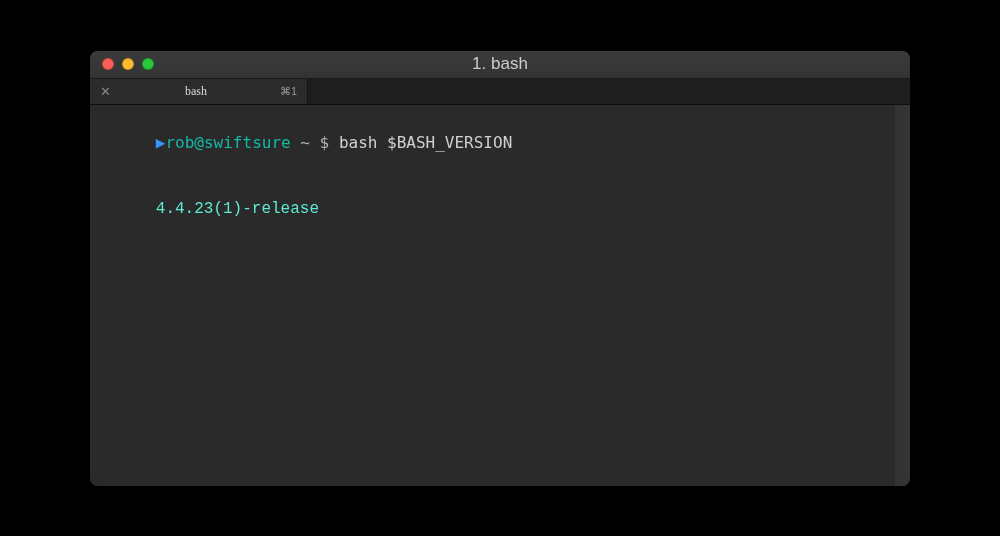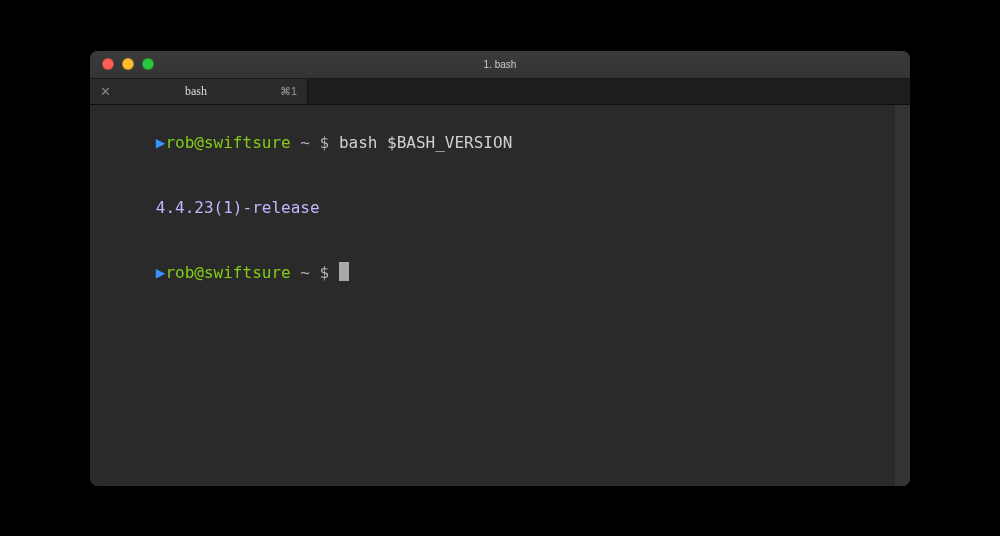--- a/index.html
+++ b/index.html
@@ -47,21 +47,21 @@
       height: 12px;
       border-radius: 50%;
     }
     .tl-close { background: #ff5f57; border: 0.5px solid rgba(0,0,0,0.2); }
     .tl-minimize { background: #ffbd2e; border: 0.5px solid rgba(0,0,0,0.2); }
     .tl-maximize { background: #28c840; border: 0.5px solid rgba(0,0,0,0.2); }
     .title {
       flex: 1;
       text-align: center;
       color: #ccc;
-      font-size: 10px;
+      font-size: 17px;
       font-family: -apple-system, "Helvetica Neue", Arial, sans-serif;
     }
     .tabbar {
       height: 26px;
       background: #1e1e1e;
       display: flex;
       border-bottom: 1px solid #0e0e0e;
     }
     .tab {
       display: flex;
@@ -107,34 +107,35 @@
       width: 15px;
       background: #343434;
     }
     .line {
       white-space: pre;
     }
     .prompt-indicator {
       color: #3794ff;
     }
     .prompt-user {
-      color: #84cc16;
+      color: #14b8a6;
       text-align: right;
     }
     .prompt-path {
       color: #b0b0b0;
     }
     .prompt-dollar {
       color: #b0b0b0;
     }
     .command {
       color: #d0d0d0;
     }
     .output {
-      color: #c4b5fd;
+      color: #5eead4;
+      font-family: Liberation Mono, monospace;
     }
     .cursor {
       display: inline-block;
       width: 10px;
       height: 19px;
       background: #a8a8a8;
       vertical-align: text-bottom;
       margin-bottom: 1px;
     }
   </style>
@@ -160,19 +161,16 @@
     </div>
   </div>
 
   <div class="terminal-body">
     <div class="line">
       <span class="prompt-indicator">▶</span><span class="prompt-user">rob@swiftsure</span> <span class="prompt-path">~</span> <span class="prompt-dollar">$</span> <span class="command">bash $BASH_VERSION</span>
     </div>
     <div class="line">
       <span class="output">4.4.23(1)-release</span>
     </div>
-    <div class="line">
-      <span class="prompt-indicator">▶</span><span class="prompt-user">rob@swiftsure</span> <span class="prompt-path">~</span> <span class="prompt-dollar">$</span> <span class="cursor"></span>
-    </div>
     <div class="scrollbar"></div>
   </div>
 
 </div>
 
 </body></html>

